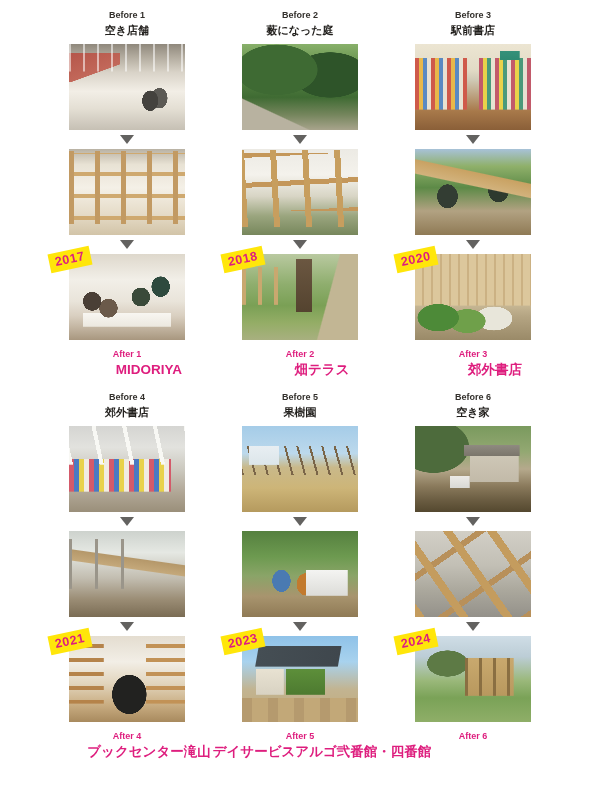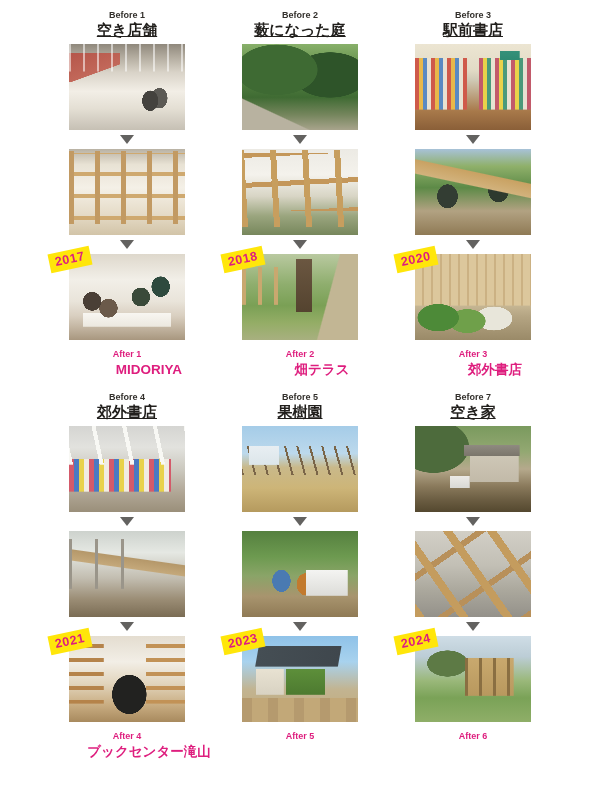--- a/index.html
+++ b/index.html
@@ -11,21 +11,21 @@
   .board{
     display:grid;
     grid-template-columns:116px 116px 116px;
     column-gap:57px;
     row-gap:14px;
     justify-content:center;
     padding-top:10px;
   }
   .col{display:flex;flex-direction:column;align-items:center;}
   .before-num{font-size:9px;line-height:11px;font-weight:bold;color:#33302c;text-align:center;}
-  .before-name{font-size:15px;line-height:16px;font-weight:bold;color:#211f1c;text-align:center;margin:1px 0 6px;text-decoration:underline;}
+  .before-name{font-size:11px;line-height:16px;font-weight:bold;color:#211f1c;text-align:center;margin:1px 0 6px;}
   .photo{width:116px;height:86px;position:relative;background-color:#d8d3c8;}
   .arrow-row{height:9px;margin:5px 0;display:flex;align-items:center;justify-content:center;}
   .tri{display:block;width:0;height:0;border-left:7px solid transparent;border-right:7px solid transparent;border-top:9px solid #636260;}
   .photo-wrap{position:relative;}
   .badge{
     position:absolute;z-index:3;left:-20px;top:-4px;
     transform:rotate(-12deg);
     background:#ffe60a;color:#de1e7e;
     font-weight:bold;font-size:12.5px;line-height:14px;
     padding:2px 6px 3px;letter-spacing:.5px;
@@ -215,24 +215,25 @@
       </div>
     <div class="photo p5b" title="light truck loaded with lumber among trees and workers"></div>
     <div class="arrow-row">
         <i class="tri"></i>
       </div>
     <div class="photo-wrap">
       <span class="badge">2023</span>
       <div class="photo p5c" title="day-service building with slanted dark roof and ivy-covered wall"></div>
     </div>
     <div class="after-num">After 5</div>
-  </div>
-
-  <div class="col">
-    <div class="before-num">Before 7</div>
+    <div class="after-name">デイサービスアルゴ弐番館・四番館</div>
+  </div>
+
+  <div class="col">
+    <div class="before-num">Before 6</div>
     <div class="before-name">空き家</div>
     <div class="photo p6a" title="old vacant two-story house with dirt yard and parked car"></div>
     <div class="arrow-row">
         <i class="tri"></i>
       </div>
     <div class="photo p6b" title="close-up of new timber framing on concrete floor"></div>
     <div class="arrow-row">
         <i class="tri"></i>
       </div>
     <div class="photo-wrap">

